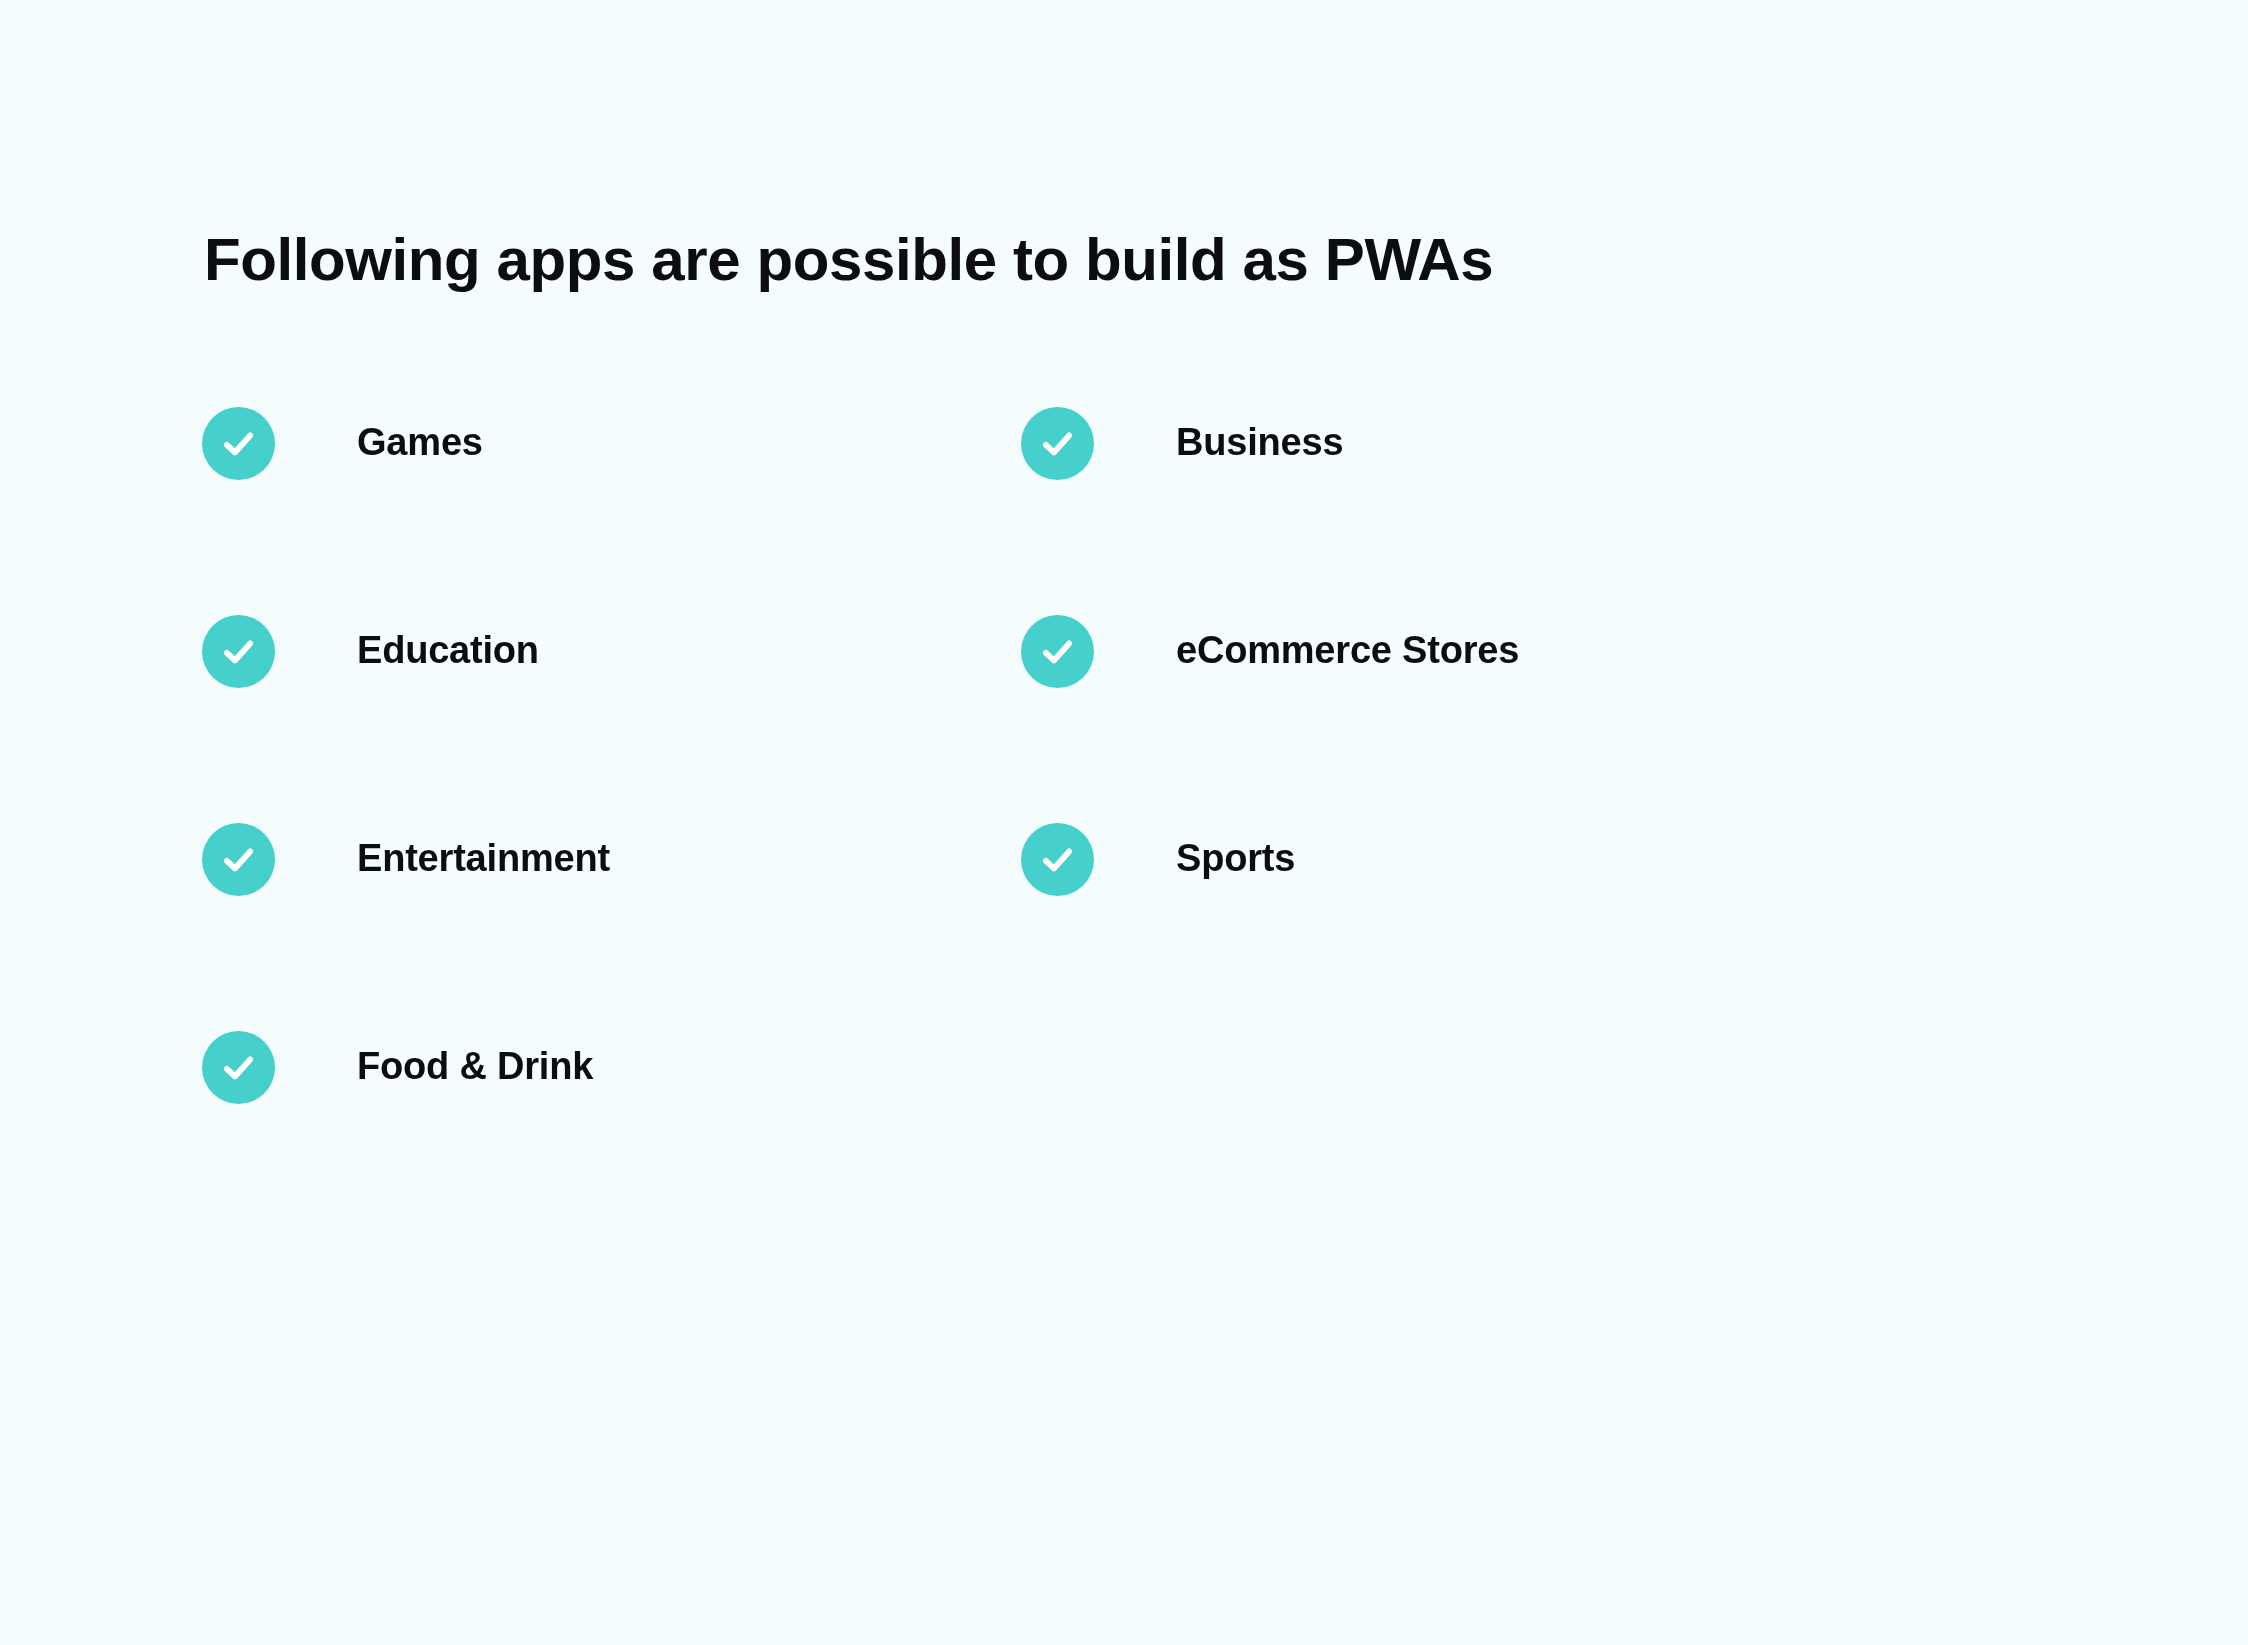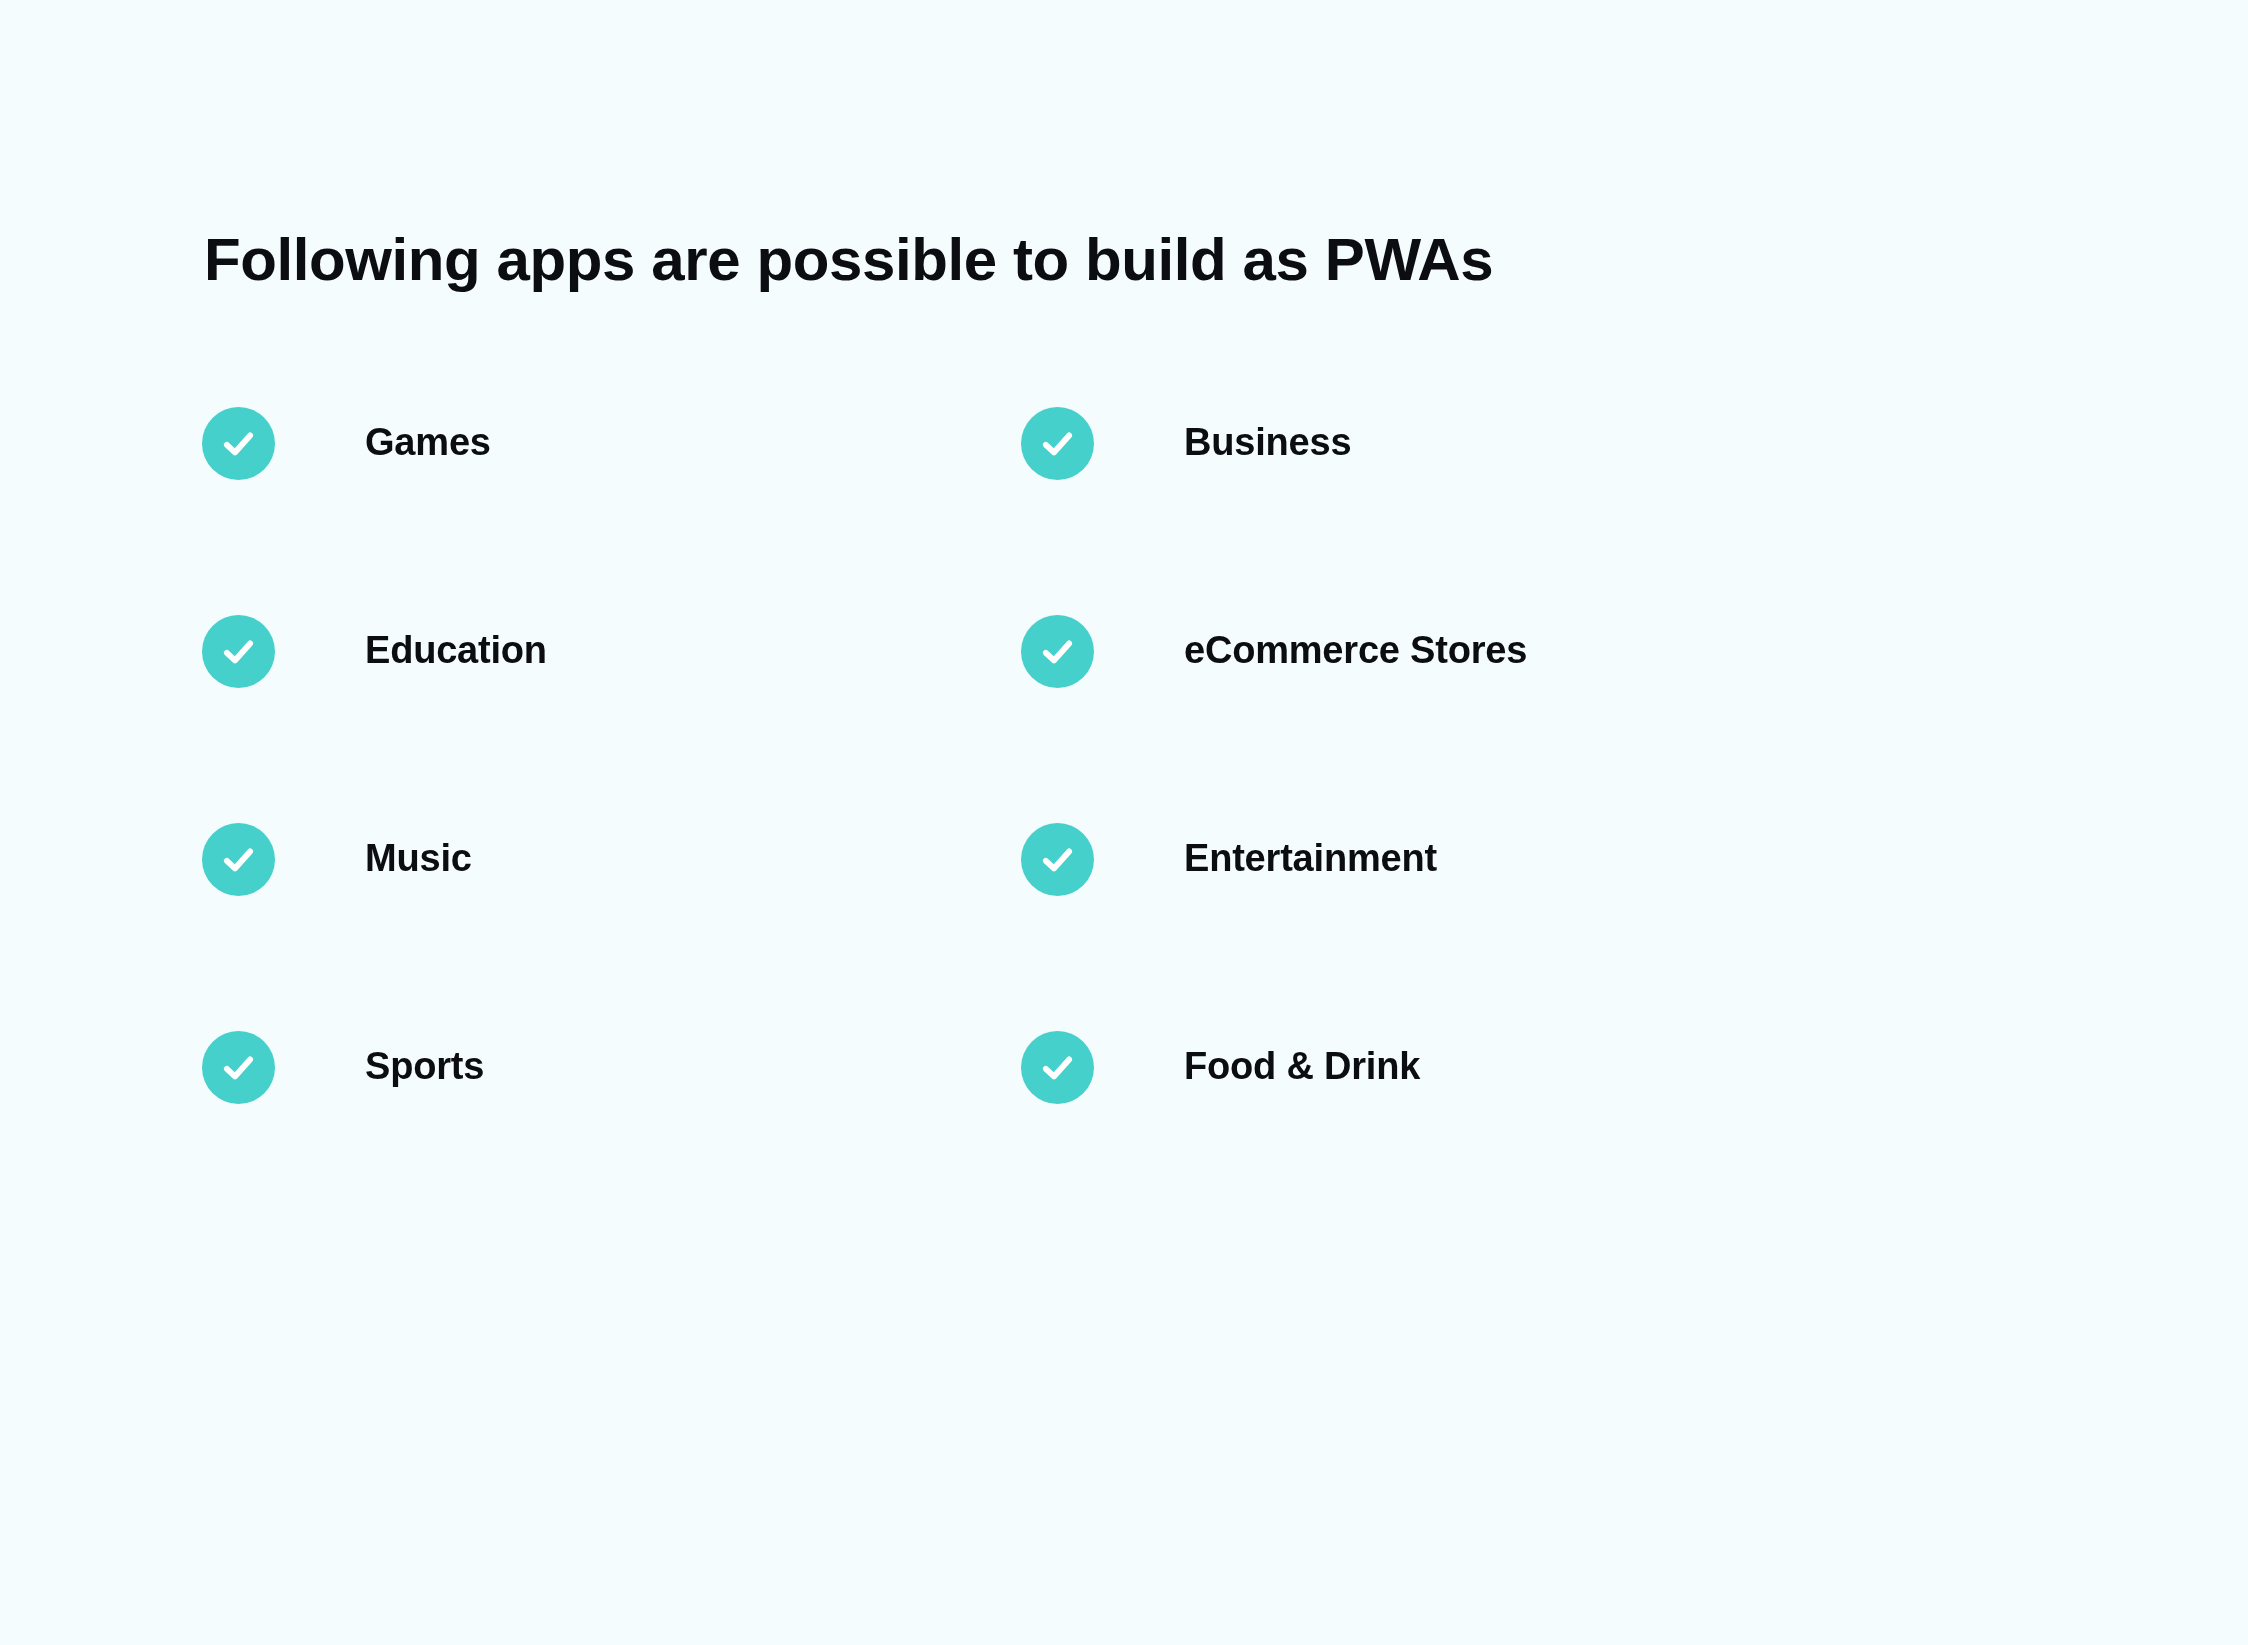--- a/index.html
+++ b/index.html
@@ -49,21 +49,21 @@
     grid-template-columns: 819px 819px;
     grid-auto-rows: 208px;
     column-gap: 0px;
     row-gap: 0px;
   }
 
   .check-item {
     display: flex;
     align-items: center;
     height: 96px;
-    gap: 12px;
+    gap: 4px;
   }
 
   .check-icon {
     flex: 0 0 auto;
     width: 73px;
     height: 73px;
     border-radius: 50%;
     background: #45d0cb;
     display: flex;
     align-items: center;
@@ -124,28 +124,20 @@
 
     <div class="check-item">
       <span class="check-icon">
         <svg viewBox="0 0 48 48" aria-hidden="true">
           <path d="M11 25.5 L20 34 L37 15" fill="none" stroke="#ffffff" stroke-width="6.5" stroke-linecap="round" stroke-linejoin="round"></path>
         </svg>
       </span>
       <span class="check-label">eCommerce Stores</span>
     </div>
 
-    <div class="check-item">
-      <span class="check-icon">
-        <svg viewBox="0 0 48 48" aria-hidden="true">
-          <path d="M11 25.5 L20 34 L37 15" fill="none" stroke="#ffffff" stroke-width="6.5" stroke-linecap="round" stroke-linejoin="round"></path>
-        </svg>
-      </span>
-      <span class="check-label">Music</span>
-    </div>
 
     <div class="check-item">
       <span class="check-icon">
         <svg viewBox="0 0 48 48" aria-hidden="true">
           <path d="M11 25.5 L20 34 L37 15" fill="none" stroke="#ffffff" stroke-width="6.5" stroke-linecap="round" stroke-linejoin="round"></path>
         </svg>
       </span>
       <span class="check-label">Entertainment</span>
     </div>
 

